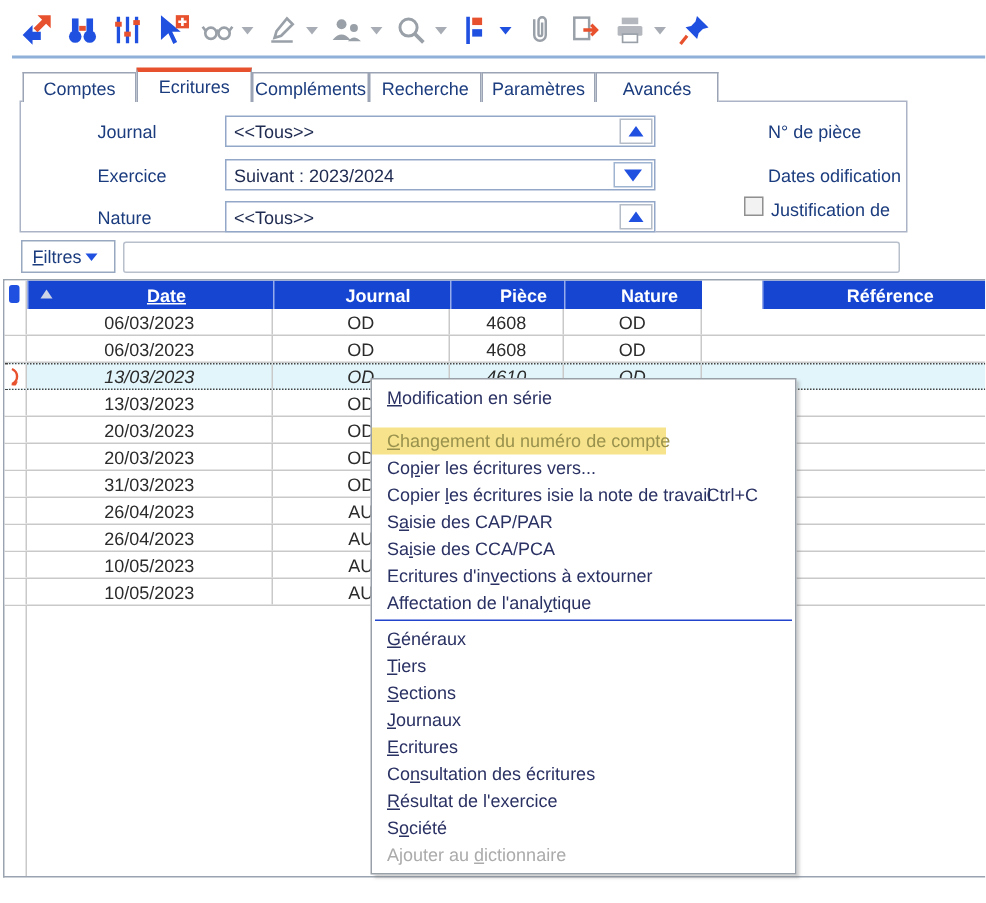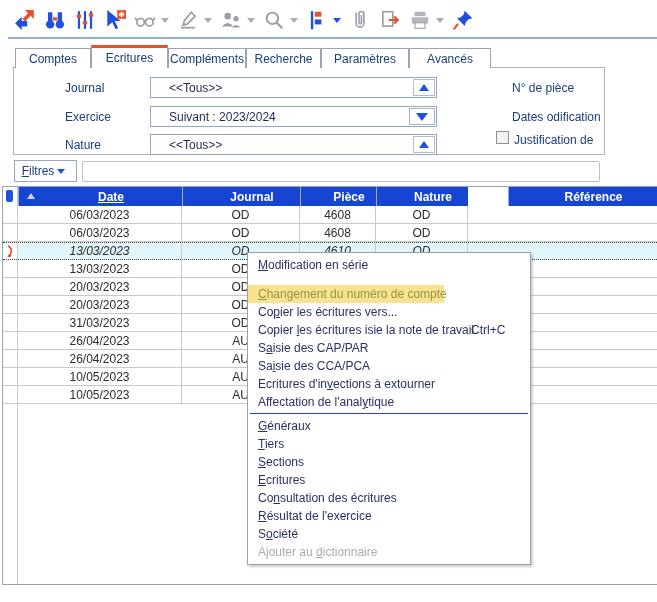--- a/index.html
+++ b/index.html
@@ -17,21 +17,21 @@
   
   .tabs{position:absolute;left:15px;top:45px;height:23px;display:flex;align-items:flex-end;z-index:3;}
   .tab{box-sizing:border-box;height:20px;border:1px solid #9aa4b4;border-bottom:none;background:#fff;
        display:flex;align-items:center;justify-content:center;color:#1B3C7E;cursor:default;}
   .tab.active{height:23px;border-top:3px solid #E8512D;background:#fff;position:relative;z-index:4;}
 
   
   .panel{position:absolute;left:13px;top:67px;width:590px;height:86px;border:1px solid #aab4c6;background:#fff;}
   .flabel{position:absolute;color:#1B3C7E;}
   .finput{position:absolute;box-sizing:border-box;width:287px;height:21px;border:1px solid #93a8c8;background:#fff;
-          display:flex;align-items:center;padding-left:18px;}
+          display:flex;align-items:center;padding-left:5px;}
   .fvalue{color:#1e2a50;}
   .fbtn{position:absolute;right:1px;top:1px;box-sizing:border-box;width:22px;height:17px;border:1px solid #b4bcc8;
         background:#fff;display:flex;align-items:center;justify-content:center;}
   .fbtn.big{width:26px;height:17px;border-color:#9FB4D0;}
   .tri{display:block;width:0;height:0;}
   .tri.up{border-left:5px solid transparent;border-right:5px solid transparent;border-bottom:7px solid #2050E0;}
   .tri.down{border-left:6px solid transparent;border-right:6px solid transparent;border-top:8px solid #2050E0;}
   .rlabel{position:absolute;color:#1B3C7E;white-space:nowrap;}
   .checkbox{position:absolute;box-sizing:border-box;width:13px;height:13px;border:1px solid #909090;background:#f2f2f2;}
 
@@ -198,21 +198,21 @@
       </div>
       <div class="tab active" style="width: 77px;">
         <span>Ecritures</span>
       </div>
       <div class="tab" style="width: 78px;">
         <span>Compléments</span>
       </div>
       <div class="tab" style="width: 75px;">
         <span>Recherche</span>
       </div>
-      <div class="tab" style="width: 88px;">
+      <div class="tab" style="width: 76px;">
         <span>Paramètres</span>
       </div>
       <div class="tab" style="width: 82px;">
         <span>Avancés</span>
       </div>
     </div>
 
   <div class="panel"></div>
 
   <span class="flabel" style="left:65px;top:81px">Journal</span>
@@ -374,19 +374,20 @@
       <div class="mitem"><span>Co</span><u>p</u><span>ier les écritures vers...</span></div>
       <div class="mitem"><span>Copier </span><u>l</u><span>es écritures isie la note de travail</span><span class="mshortcut">Ctrl+C</span></div>
       <div class="mitem"><span>S</span><u>a</u><span>isie des CAP/PAR</span></div>
       <div class="mitem"><span>Sa</span><u>i</u><span>sie des CCA/PCA</span></div>
       <div class="mitem"><span>Ecritures d'in</span><u>v</u><span>ections à extourner</span></div>
       <div class="mitem"><span>Affectation de l'anal</span><u>y</u><span>tique</span></div>
       <div class="msep"></div>
       <div class="mitem"><span></span><u>G</u><span>énéraux</span></div>
       <div class="mitem"><span></span><u>T</u><span>iers</span></div>
       <div class="mitem"><span></span><u>S</u><span>ections</span></div>
+      <div class="mitem"><span></span><u>J</u><span>ournaux</span></div>
       <div class="mitem"><span></span><u>E</u><span>critures</span></div>
       <div class="mitem"><span>Co</span><u>n</u><span>sultation des écritures</span></div>
       <div class="mitem"><span></span><u>R</u><span>ésultat de l'exercice</span></div>
       <div class="mitem"><span>S</span><u>o</u><span>ciété</span></div>
       <div class="mitem dis"><span>Ajouter au </span><u>d</u><span>ictionnaire</span></div>
     </div>
 </div>
 
 </body></html>

